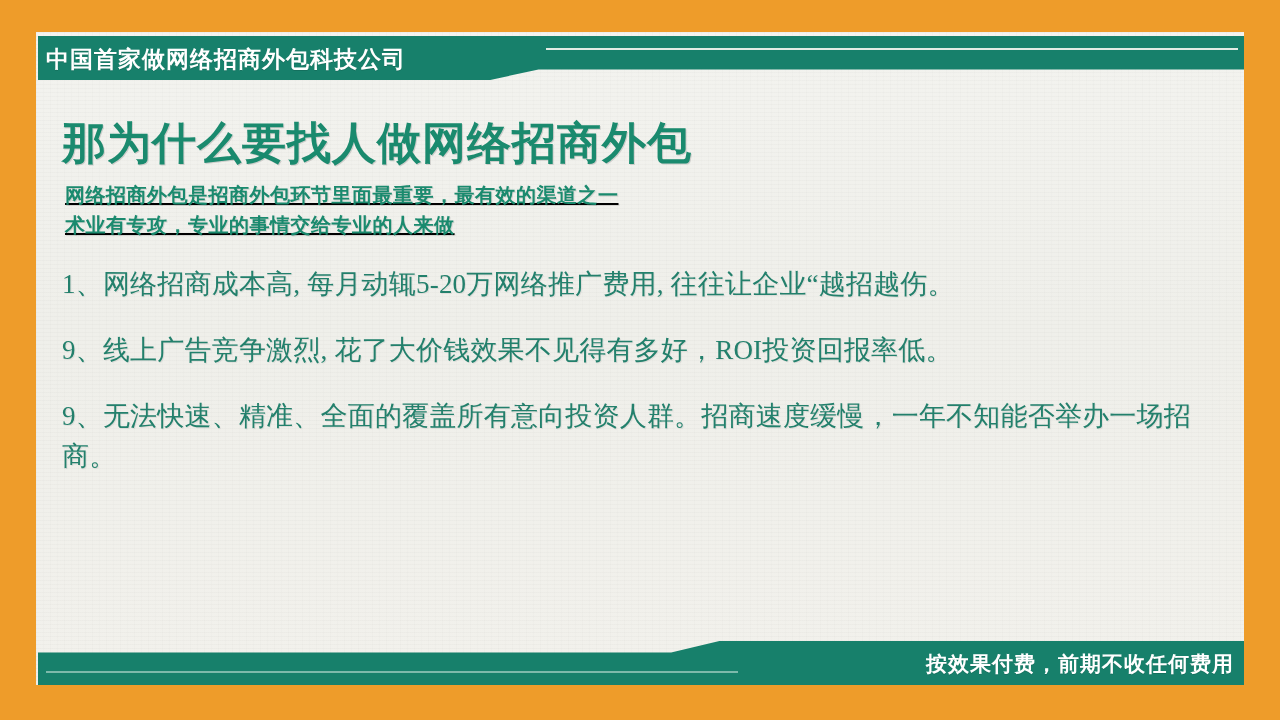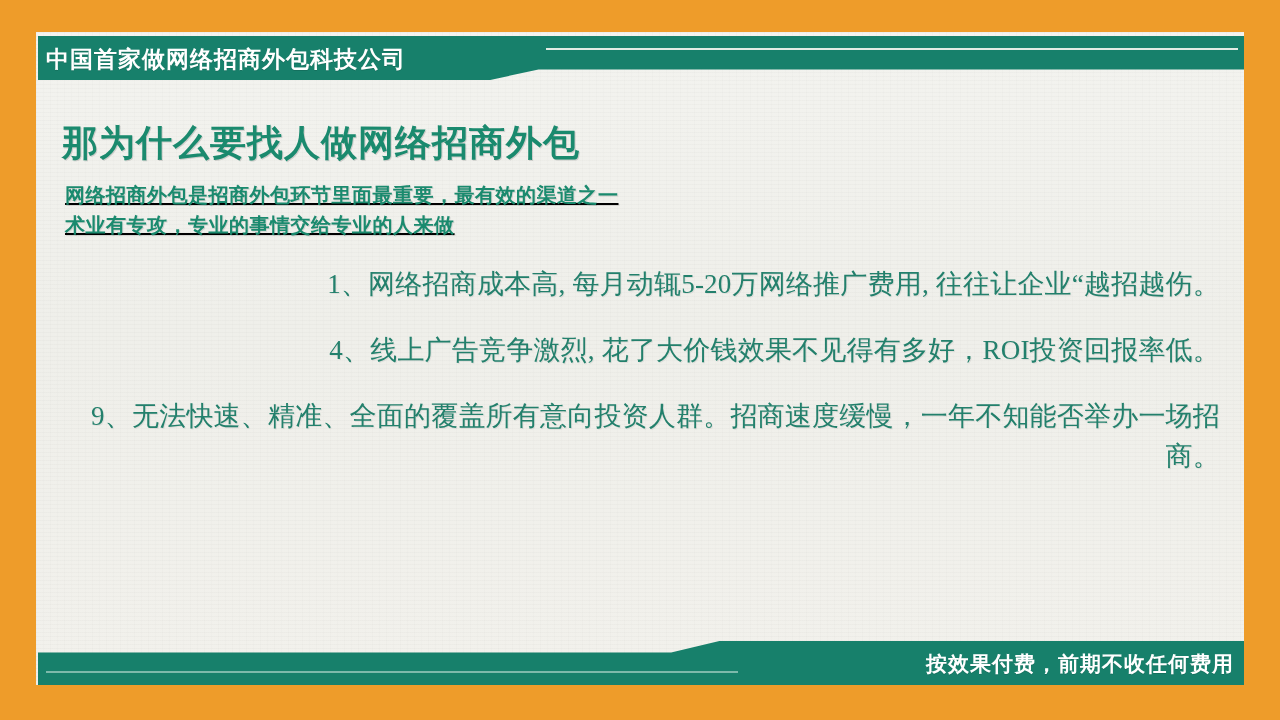--- a/index.html
+++ b/index.html
@@ -82,42 +82,42 @@
   }
 
   
   #content {
     position: absolute;
     left: 60px;
     top: 120px;
     width: 1160px;
   }
   #main-heading {
-    font-size: 36px;
+    font-size: 44px;
     font-weight: bold;
     color: #1A8A6E;
     letter-spacing: 1px;
     line-height: 46px;
     margin: 0 0 14px 2px;
     text-shadow: 1px 1px 0 rgba(120,120,120,0.28);
     white-space: nowrap;
   }
   .subheading {
     font-size: 20px;
     font-weight: bold;
     color: #1A8A6E;
     line-height: 30px;
     margin-left: 5px;
     letter-spacing: 0.5px;
     text-shadow: 1px 1px 0 rgba(120,120,120,0.22);
     white-space: nowrap;
   }
   #subheads { margin-bottom: 24px; text-decoration: underline; }
 
-  #body-list { margin-top: 14px; text-align: right; }
+  #body-list { margin-top: 14px; }
   .body-item {
     font-family: "Liberation Serif", "DejaVu Serif", serif;
     font-size: 27px;
     line-height: 40px;
     color: #23806C;
     margin: 0 0 26px 2px;
     letter-spacing: 0.2px;
     text-shadow: 1px 1px 0 rgba(150,150,150,0.18);
   }
   .body-item:last-child { margin-bottom: 0; }
@@ -177,21 +177,21 @@
 
     <h1 id="main-heading">那为什么要找人做网络招商外包</h1>
 
     <div id="subheads">
       <div class="subheading">网络招商外包是招商外包环节里面最重要，最有效的渠道之一</div>
       <div class="subheading">术业有专攻，专业的事情交给专业的人来做</div>
     </div>
 
     <div id="body-list">
       <p class="body-item">1、网络招商成本高, 每月动辄5-20万网络推广费用, 往往让企业“越招越伤。</p>
-      <p class="body-item">4、线上广告竞争激烈, 花了大价钱效果不见得有多好，ROI投资回报率低。</p>
+      <p class="body-item">9、线上广告竞争激烈, 花了大价钱效果不见得有多好，ROI投资回报率低。</p>
       <p class="body-item">9、无法快速、精准、全面的覆盖所有意向投资人群。招商速度缓慢，一年不知能否举办一场招商。</p>
     </div>
 
   </div>
 
   <div id="footer-banner"></div>
   <div id="footer-rule"></div>
   <div id="footer-text">按效果付费，前期不收任何费用</div>
 
 </div>

